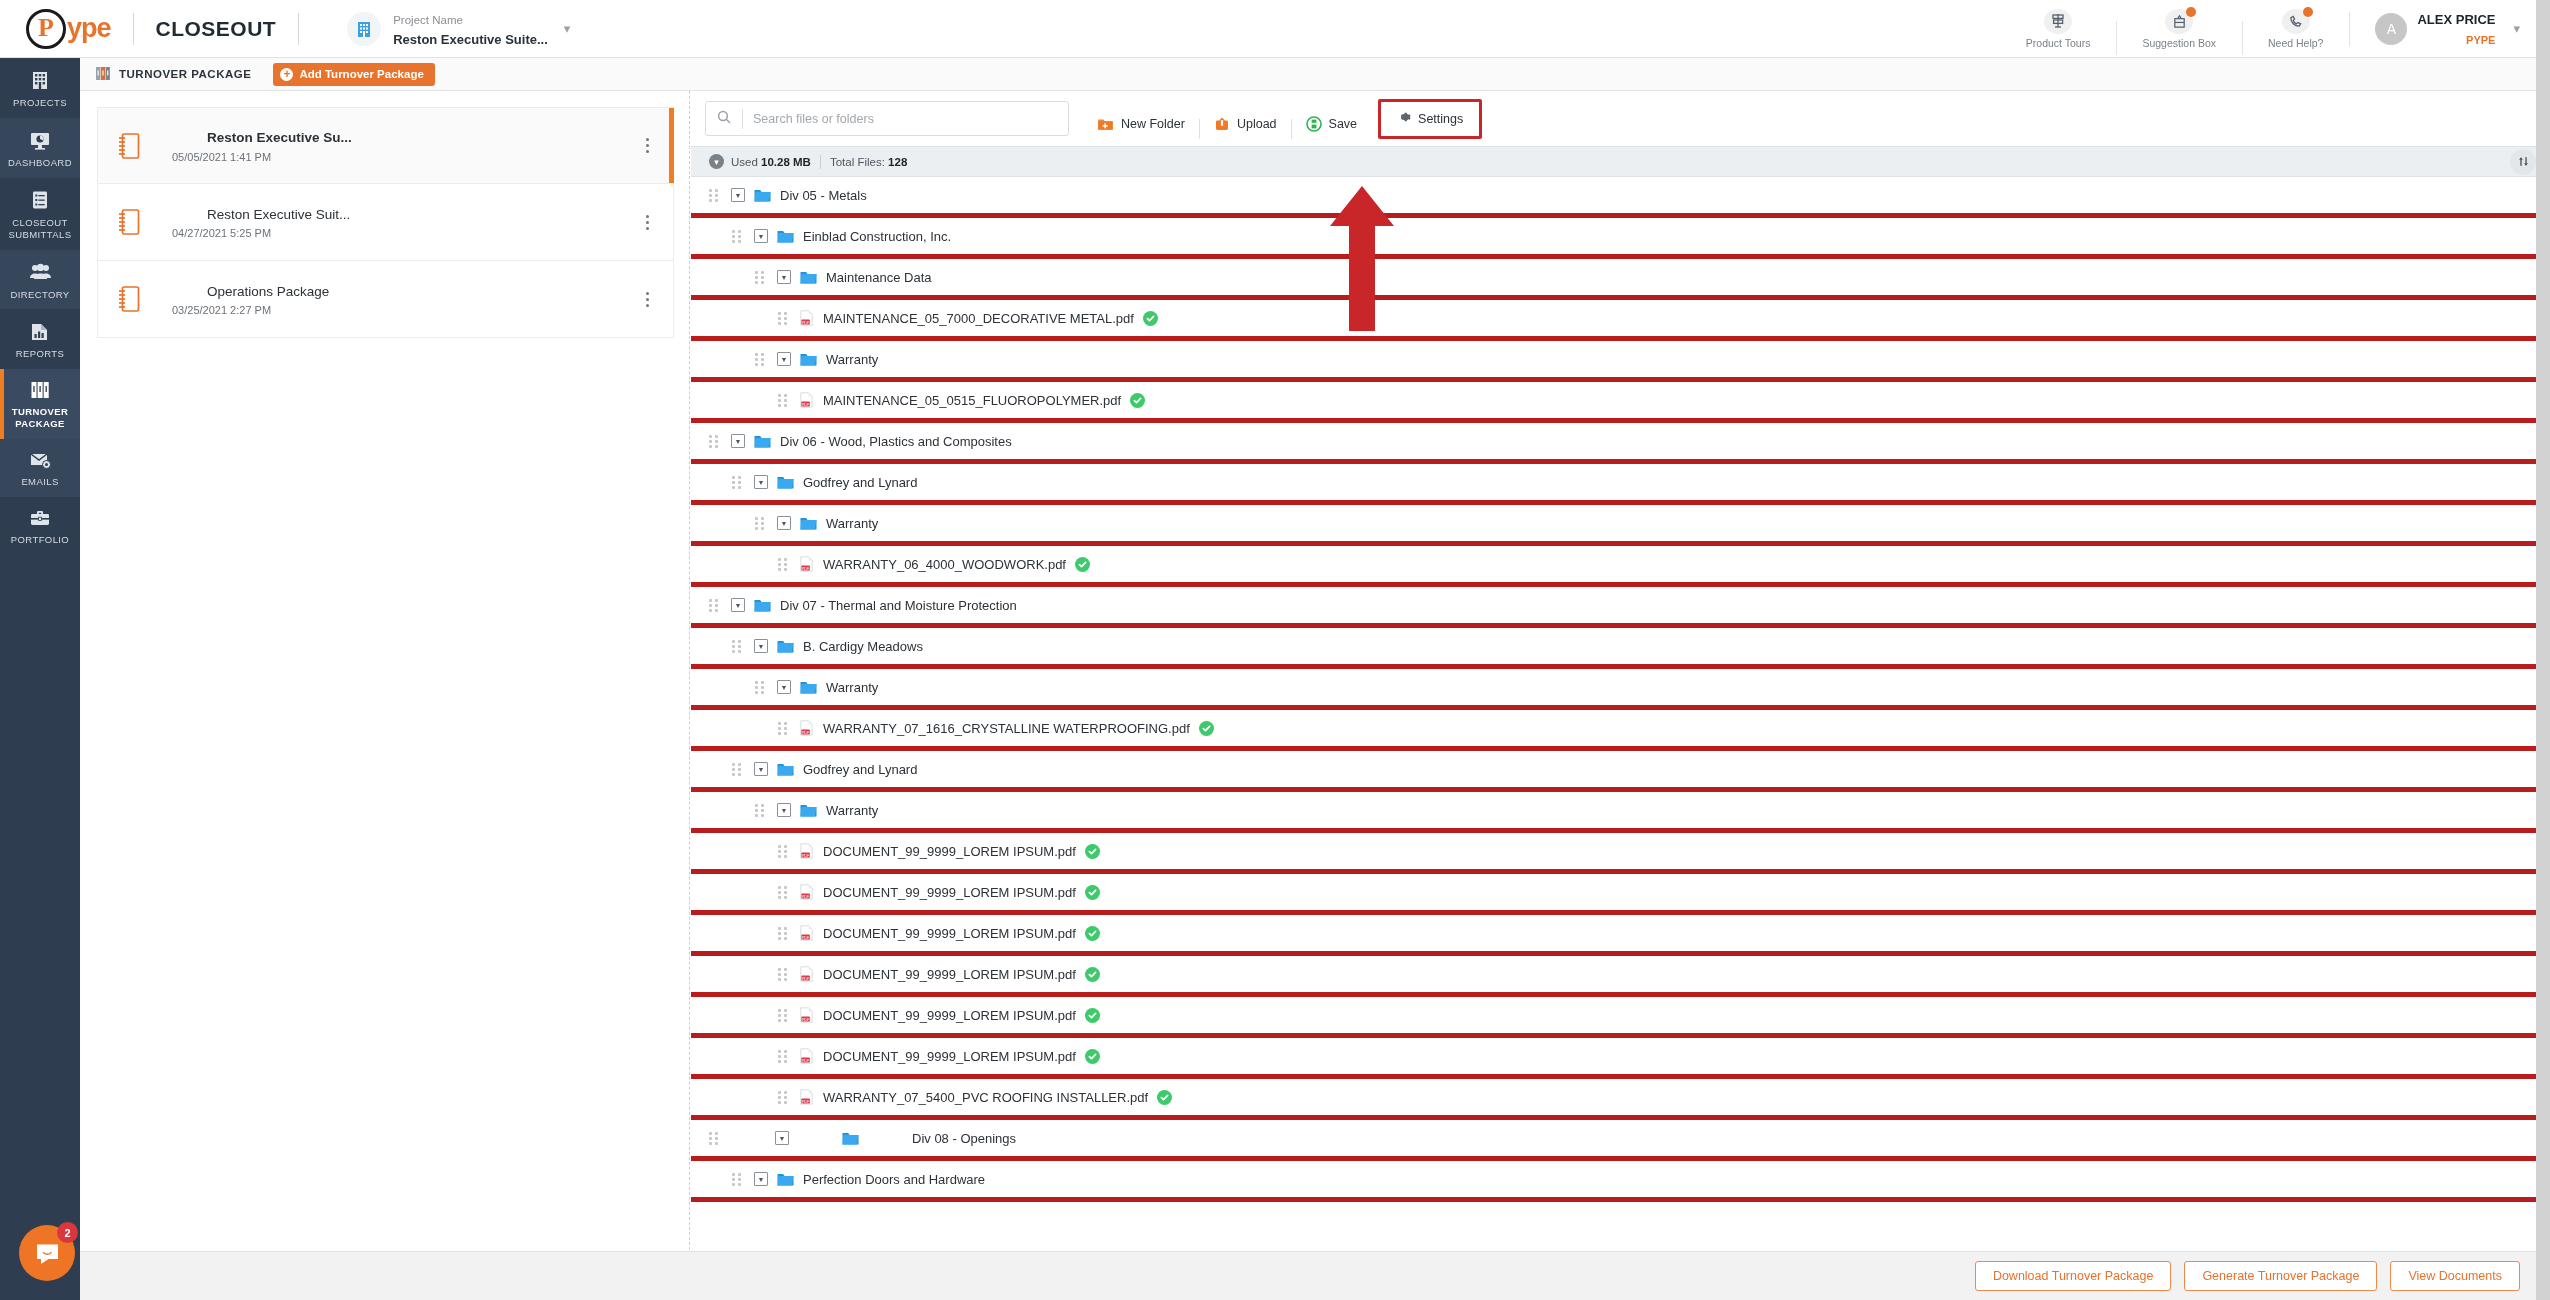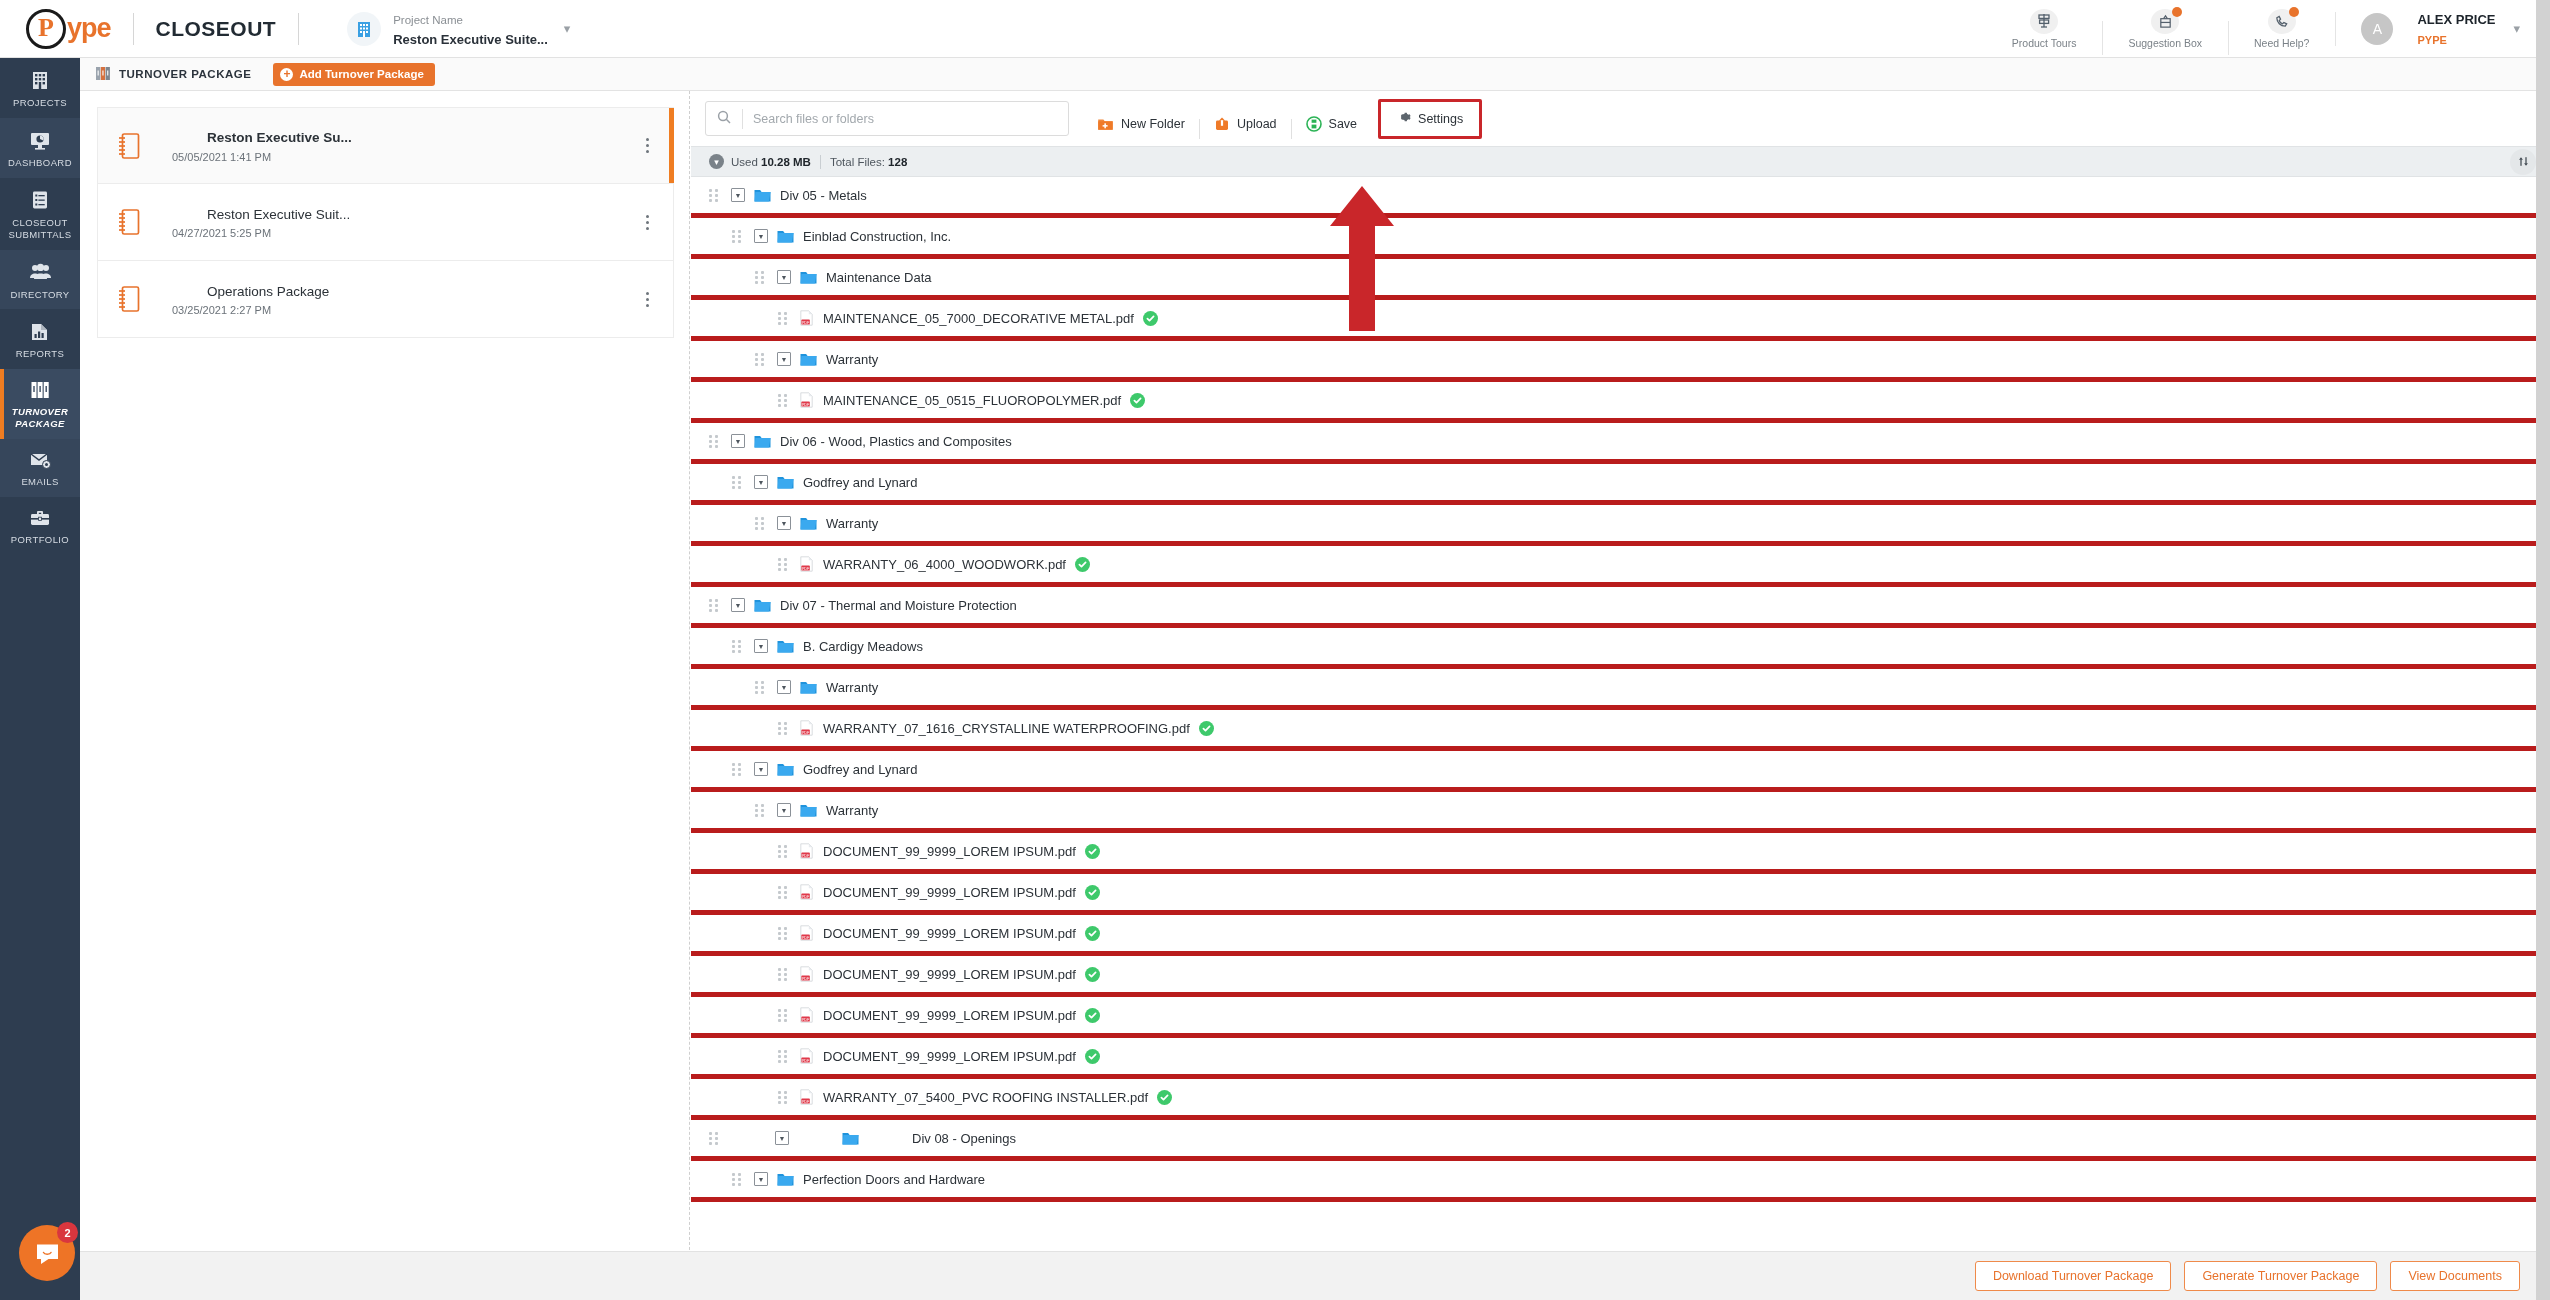--- a/index.html
+++ b/index.html
@@ -54,21 +54,21 @@
     position: absolute; top: -2px; right: -3px; width: 10px; height: 10px;
     border-radius: 50%; background: #e8732c;
   }
   .tr-label { font-size: 10.5px; color: #7b8288; margin-top: 3px; white-space: nowrap; }
   .user-block { display: flex; align-items: center; padding-left: 26px; position: relative; height: 58px;}
   .user-block::before { content: ""; position: absolute; left: 0; top: 12px; width: 1px; height: 34px; background: #e4e4e4; }
   .avatar {
     width: 32px; height: 32px; border-radius: 50%; background: #c6c6c6;
     color: #fff; font-size: 14px; display: flex; align-items: center; justify-content: center;
   }
-  .user-txt { margin-left: 24px; line-height: 1.25; }
+  .user-txt { margin-left: 10px; line-height: 1.25; text-align: right; }
   .user-name { font: 700 13px "Liberation Sans", sans-serif; color: #1d242b; }
   .user-org { font: 700 11px "Liberation Sans", sans-serif; color: #e8732c; }
   .user-caret { margin-left: 18px; color: #9aa0a6; font-size: 13px; }
 
   
   .leftnav {
     position: absolute; top: 58px; left: 0; width: 80px; height: 1242px;
     background: #2e3d50;
   }
   .nav-item {
@@ -79,21 +79,21 @@
   .nav-item.active { background: #3a4b61; }
   .nav-item.active::before {
     content: ""; position: absolute; left: 0; top: 0; width: 4px; height: 100%; background: #ef7d22;
   }
   .nav-ico { font-size: 21px; color: #dfe4ea; line-height: 1; margin-bottom: 6px; }
   .nav-ico svg { display: block; }
   .nav-lbl {
     font-size: 9.5px; color: #d7dde4; text-align: center; letter-spacing: .4px;
     line-height: 1.25; text-transform: uppercase;
   }
-  .nav-item.active .nav-lbl { color: #ffffff; font-weight: 700; font-style: italic; }
+  .nav-item.active .nav-lbl { color: #ffffff; font-weight: 700; }
 
   
   .tabstrip {
     position: absolute; top: 58px; left: 80px; width: 2470px; height: 33px;
     background: #fafafa; border-bottom: 1px solid #e3e3e3;
     display: flex; align-items: center; padding-left: 15px;
   }
   .tab-ico { font-size: 15px; margin-right: 8px; line-height: 1; }
   .tab-lbl { font: 700 11.5px "Liberation Sans", sans-serif; color: #2b333c; letter-spacing: .5px; }
   .add-btn {

